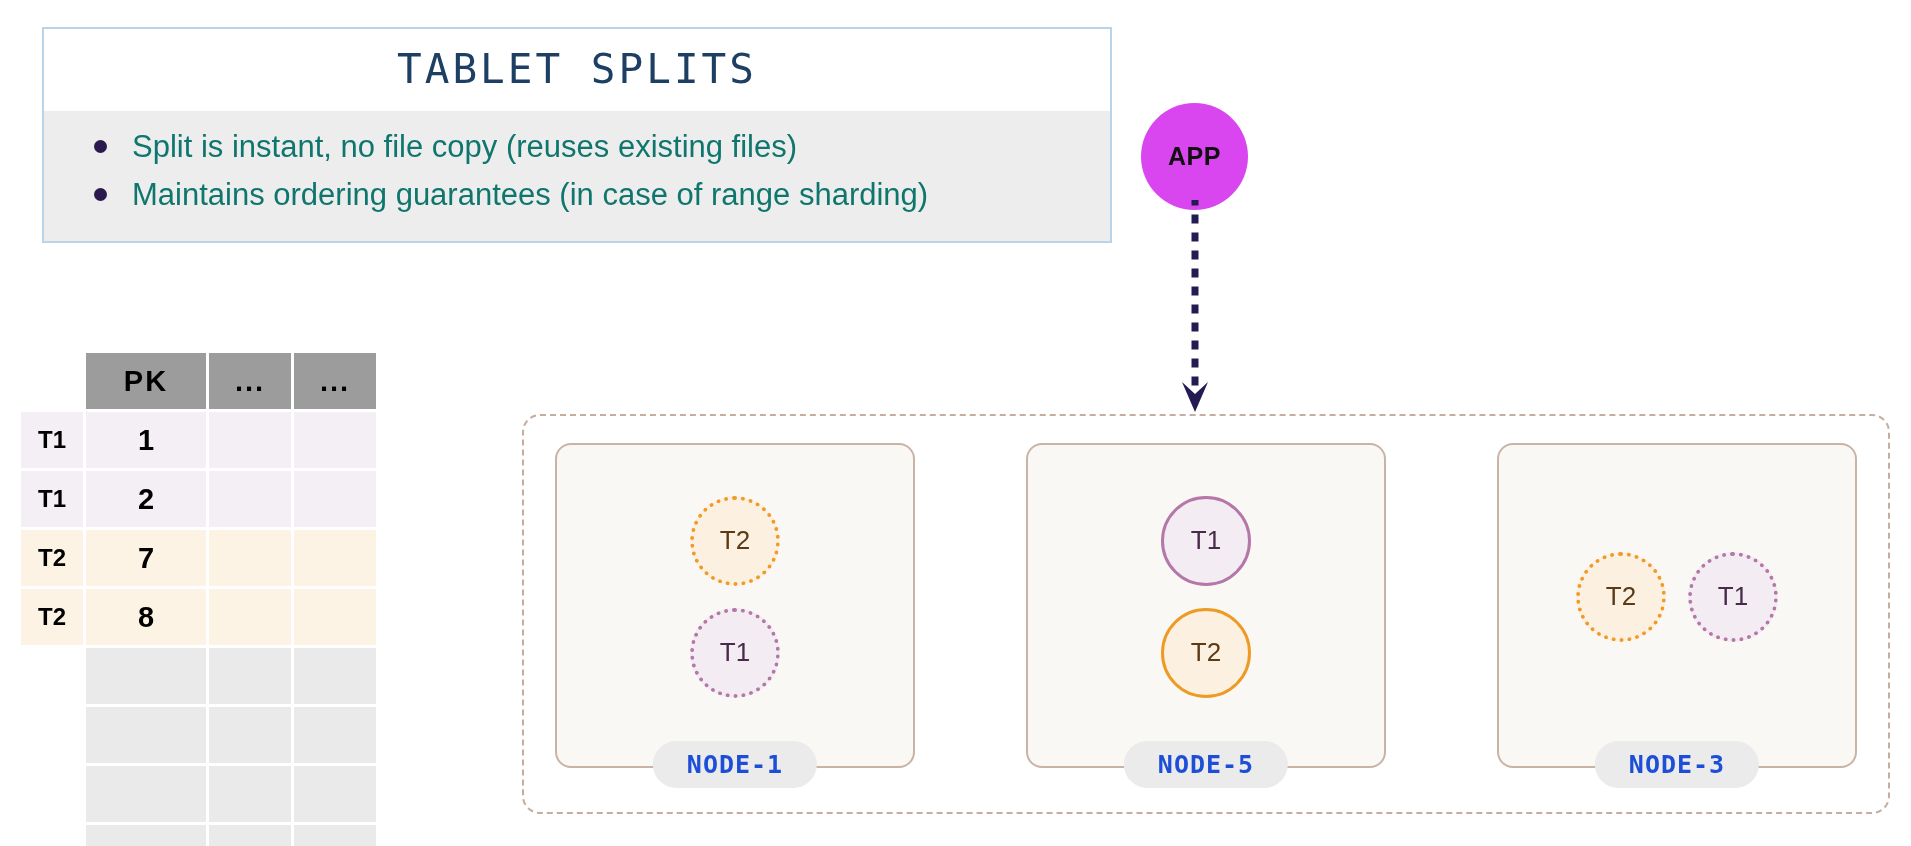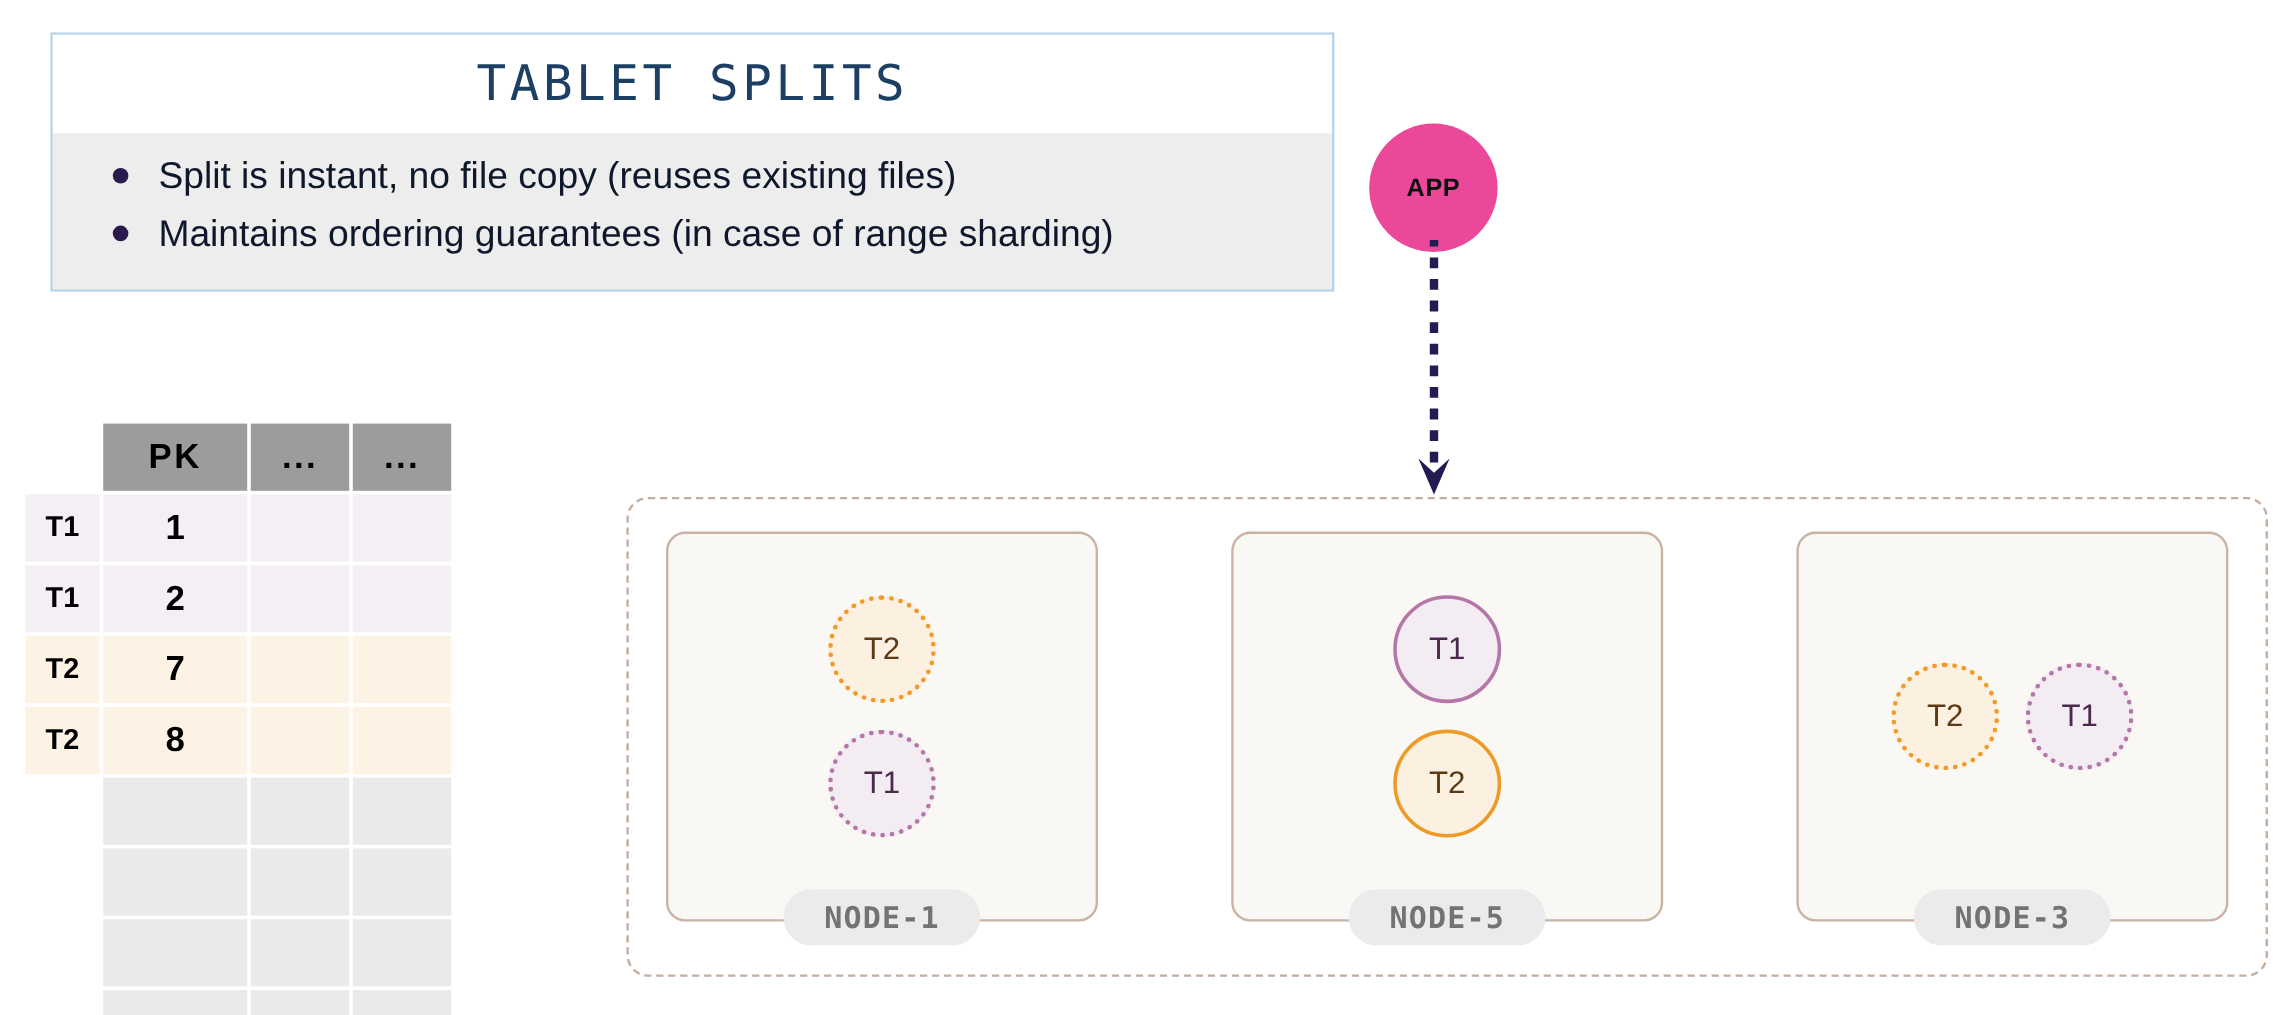--- a/index.html
+++ b/index.html
@@ -40,21 +40,21 @@
     background: #ededed;
     padding: 10px 26px 20px 26px;
   }
   ul.bullets {
     list-style: none;
     margin: 0;
     padding: 0;
   }
   ul.bullets li {
     position: relative;
-    color: #0f172a;
+    color: #0f766e;
     font-size: 31px;
     line-height: 1.42;
     padding-left: 62px;
     margin: 4px 0;
   }
   ul.bullets li .dot {
     position: absolute;
     left: 24px;
     top: 15px;
     width: 13px;
@@ -104,24 +104,24 @@
   .r-empty .dcell, .r-empty .dcell.narrow { background: #eaeaea; }
 
   
   #app-circle {
     position: absolute;
     left: 1141px;
     top: 103px;
     width: 107px;
     height: 107px;
     border-radius: 50%;
-    background: #ec4899;
+    background: #d946ef;
     color: #111111;
     font-weight: bold;
-    font-size: 21px;
+    font-size: 25px;
     display: flex;
     align-items: center;
     justify-content: center;
     letter-spacing: 0.5px;
   }
   #app-arrow {
     position: absolute;
     left: 1160px;
     top: 200px;
     width: 70px;
@@ -183,21 +183,21 @@
     position: absolute;
     bottom: -22px;
     left: 50%;
     transform: translateX(-50%);
     background: #ebebeb;
     border-radius: 24px;
     padding: 9px 34px;
     font-family: "DejaVu Sans Mono", "Liberation Mono", monospace;
     font-weight: bold;
     font-size: 25px;
-    color: #737373;
+    color: #1d4ed8;
     letter-spacing: 1px;
     white-space: nowrap;
   }
 
   
   .tablet {
     width: 90px;
     height: 90px;
     border-radius: 50%;
     display: flex;

